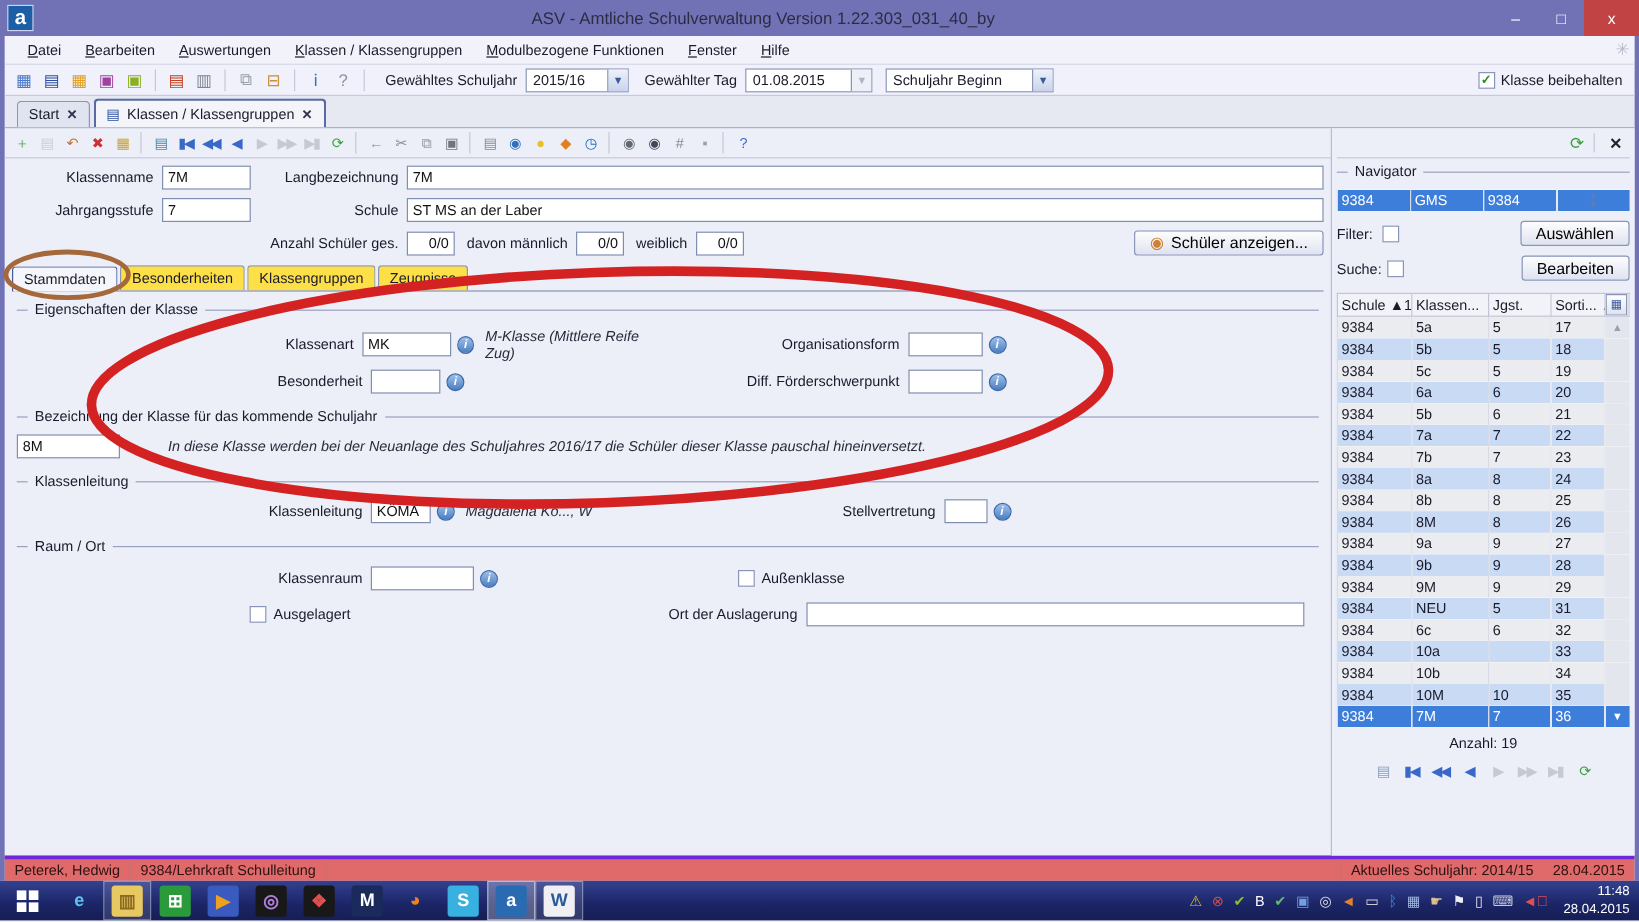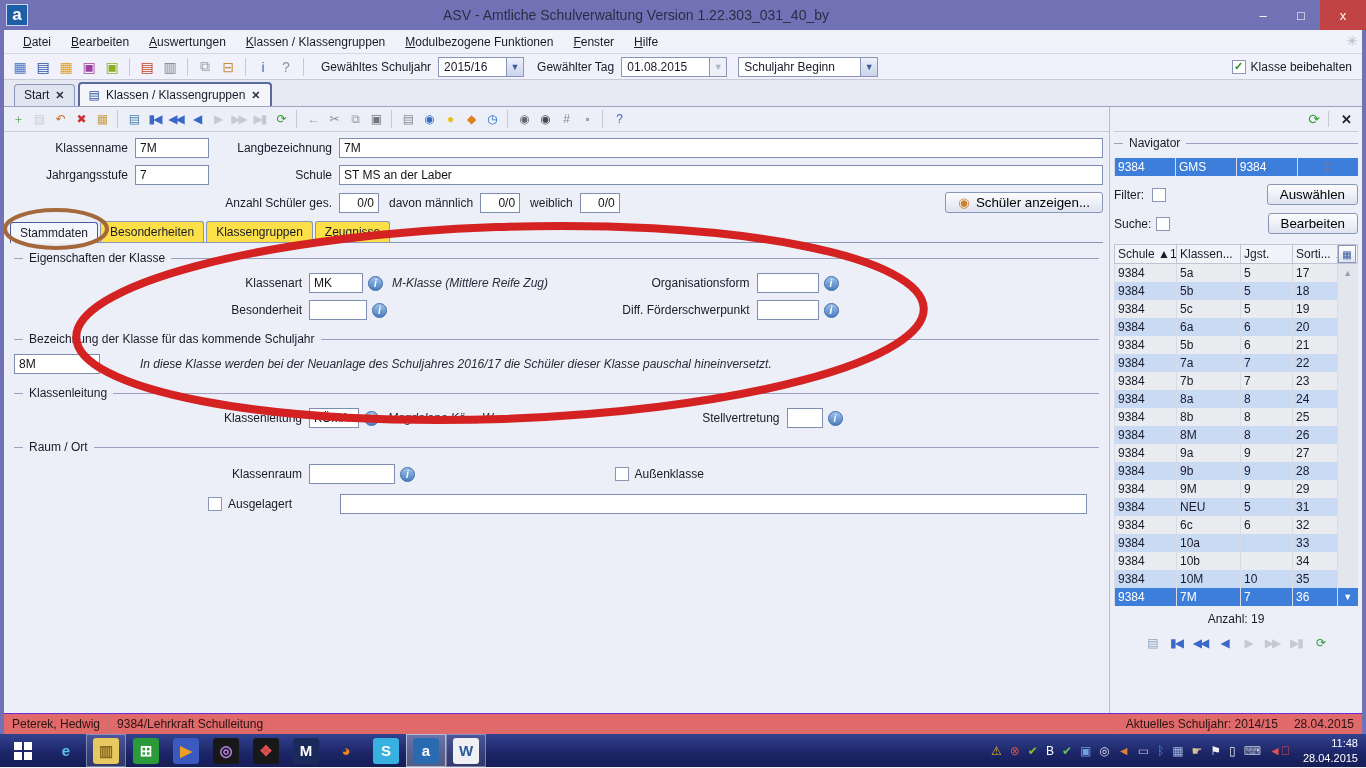--- a/index.html
+++ b/index.html
@@ -85,21 +85,21 @@
   tr.alt1 td { background:#c9daf5; }
   .cfgbtn { width:18px; height:18px; border:1px solid #8a96b8; background:linear-gradient(#fff,#dfe3f0); display:inline-flex; align-items:center; justify-content:center; font-size:10px; color:#3a5a9a; }
   .scrollarr { color:#9aa0b0; font-size:9px; text-align:center; }
 
   .navrow { display:flex; align-items:center; margin:8px 0; }
   .navrow .btn { margin-left:auto; min-width:88px; justify-content:center; }
   .anzahl { text-align:center; margin:6px 0 4px; }
   .navbtns { display:flex; justify-content:center; gap:5px; padding:4px 0; }
 
   
-  .statusbar { height:21px; background:#e06a6a; border-top:1px solid #6d28d9; display:flex; align-items:center; color:#2c1212; font-size:12px; }
+  .statusbar { height:21px; background:#e06a6a; border-top:3px solid #6d28d9; display:flex; align-items:center; color:#2c1212; font-size:12px; }
   .st-cell { padding:0 8px; border-right:1px solid #c87070; height:100%; display:flex; align-items:center; }
   .st-right { margin-left:auto; border-left:1px solid #c87070; border-right:none; }
 
   
   .taskbar { height:33px; background:linear-gradient(#33418f,#1b2566 60%, #161e55); display:flex; align-items:center; color:#fff; }
   .startbtn { width:46px; height:100%; display:flex; align-items:center; justify-content:center; }
   .winlogo { width:18px; height:18px; display:grid; grid-template-columns:8px 8px; grid-template-rows:8px 8px; gap:2px; }
   .winlogo i { background:#fff; }
   .tb-app { width:40px; height:100%; display:flex; align-items:center; justify-content:center; font-size:16px; }
   .tb-app .tile { width:26px; height:26px; border-radius:3px; display:flex; align-items:center; justify-content:center; font-weight:bold; font-size:15px; color:#fff; }
@@ -264,21 +264,21 @@
         </div>
 
       <div class="groups">
 
         <div class="grp-title">
             <span>Eigenschaften der Klasse</span>
           </div>
         <div class="row">
           <div class="half">
             <span class="lbl lblcol">Klassenart</span>
-            <input class="inp" style="width: 54px;" value="MK">
+            <input class="inp" style="width: 74px;" value="MK">
             <span class="info-i">i</span>
             <span class="hint">M-Klasse (Mittlere Reife Zug)</span>
           </div>
           <div class="half">
             <span class="lbl lblcol2">Organisationsform</span>
             <input class="inp" style="width: 62px;" value="">
             <span class="info-i">i</span>
           </div>
         </div>
         <div class="row">
@@ -331,20 +331,21 @@
           <div class="half" style="padding-left:58px;">
             <span class="cb" style="color:transparent;">✓</span>
             <span style="margin-left:6px;">Außenklasse</span>
           </div>
         </div>
         <div class="row" style="margin-top:10px;">
           <div style="display:flex;align-items:center;width:30%;padding-left:194px;">
             <span class="cb" style="color:transparent;">✓</span>
             <span style="margin-left:6px;">Ausgelagert</span>
           </div>
+          <span class="lbl" style="width:332px;">Ort der Auslagerung</span>
           <input class="inp" style="flex: 1 1 0%; margin-right: 12px;" value="">
         </div>
       </div>
     </div>
 
     <div class="navpanel">
       <div class="navtop">
         <span class="sync-ic">⟳</span>
         <span class="navsep"></span>
         <span class="close-ic">✕</span>

